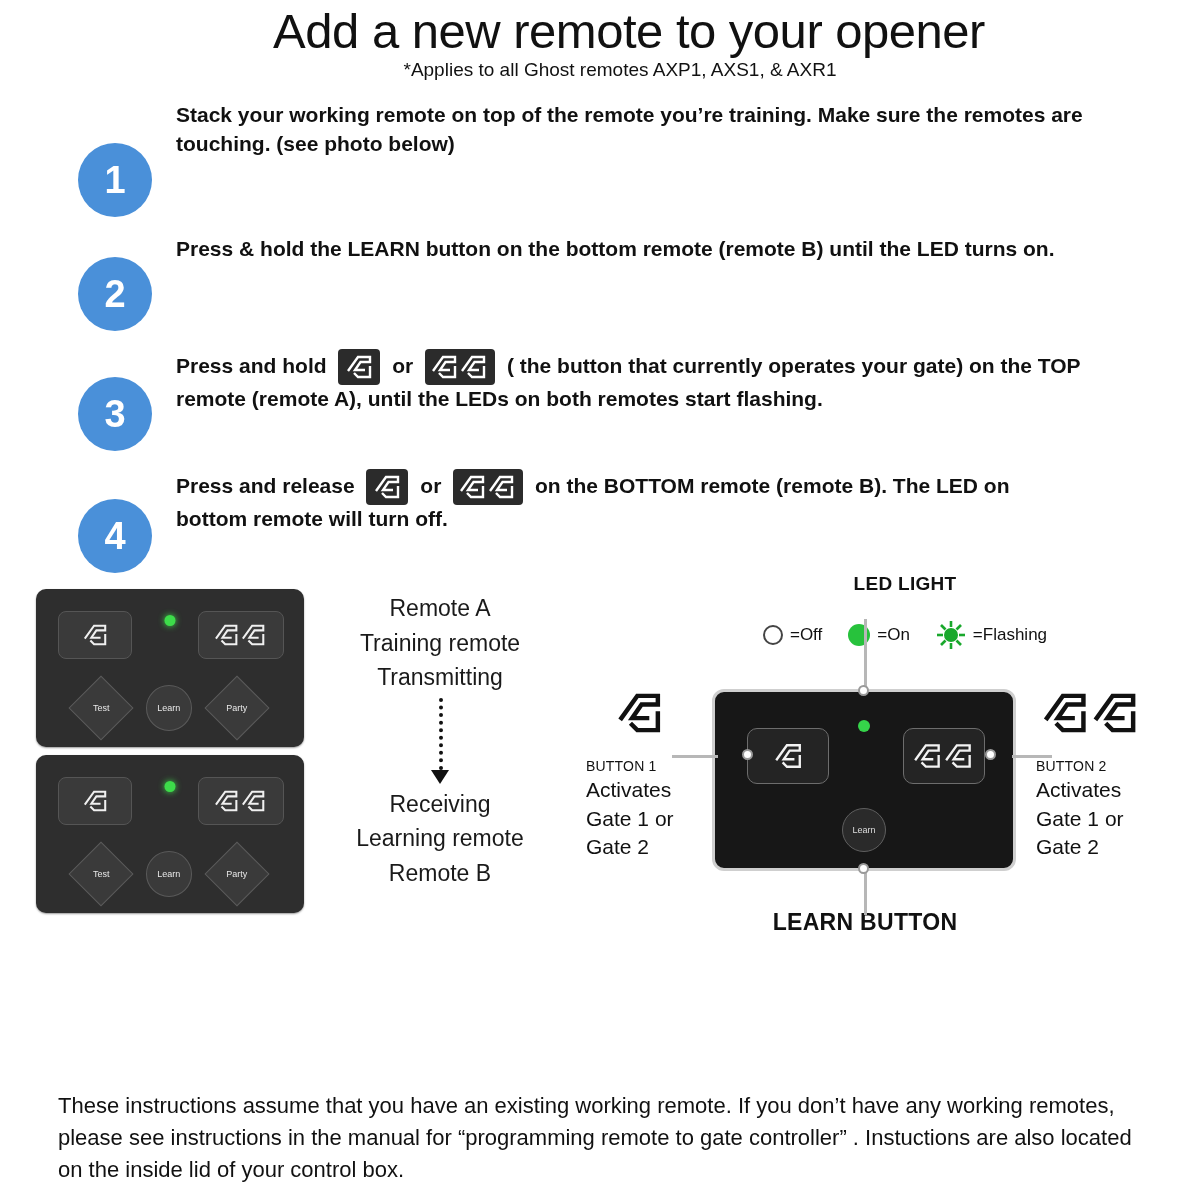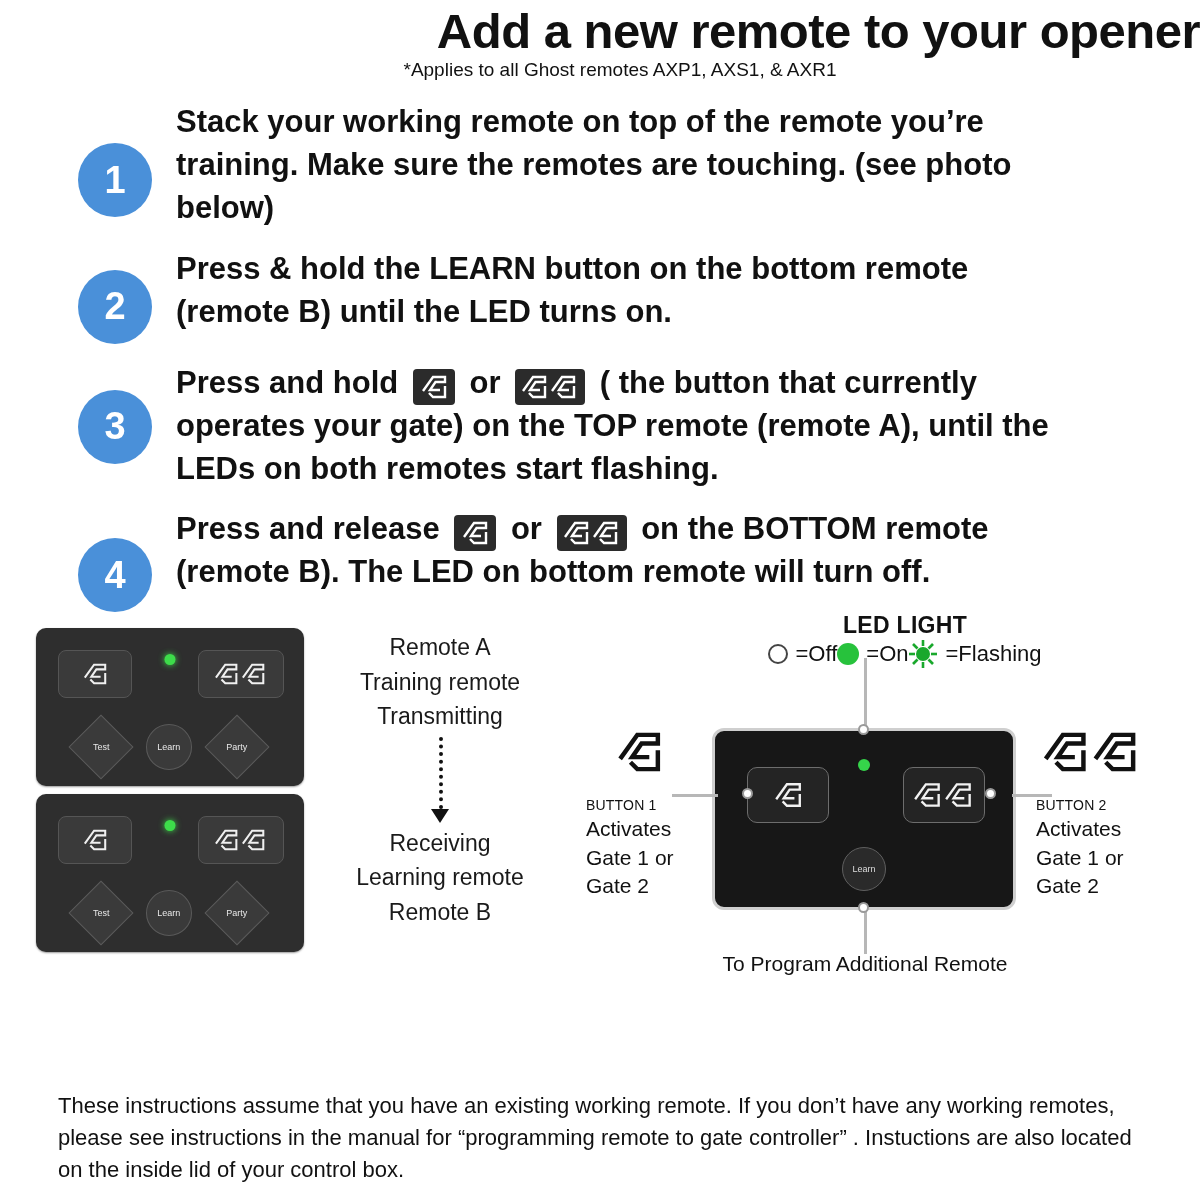--- a/index.html
+++ b/index.html
@@ -11,23 +11,23 @@
     font-family: "Liberation Sans", sans-serif;
     color: #111111;
     overflow: hidden;
     position: relative;
   }
 
   
   .header { padding: 6px 0 0 0; }
   .title {
     font-size: 49px;
-    font-weight: bold;
+    font-weight: normal;
     letter-spacing: -0.5px;
-    text-align: right;
+    text-align: center;
     padding-left: 58px;
     line-height: 1.05;
   }
   .subtitle {
     font-size: 19px;
     text-align: center;
     padding-left: 40px;
     margin-top: 2px;
     font-family: "Liberation Sans", sans-serif;
   }
@@ -40,21 +40,21 @@
     background: #4a90d9;
     color: #ffffff;
     font-size: 38px;
     font-weight: bold;
     display: flex; align-items: center; justify-content: center;
     flex: 0 0 74px;
     margin-left: 78px;
   }
   .step-text {
     margin-left: 24px;
-    font-size: 31px;
+    font-size: 21px;
     font-weight: bold;
     line-height: 1.38;
     padding-top: 2px;
     max-width: 910px;
   }
   .step1 .badge { margin-top: 44px; }
   .step2 .badge { margin-top: 24px; }
   .step3 .badge { margin-top: 30px; }
   .step4 .badge { margin-top: 32px; }
 
@@ -159,26 +159,27 @@
   }
 
   
   .legend {
     position: absolute;
     left: 645px; top: -16px;
     width: 520px;
     text-align: center;
   }
   .legend-title {
-    font-size: 23px; font-weight: bold; letter-spacing: 0.3px;
+    font-size: 19px; font-weight: bold; letter-spacing: 0.3px;
   }
   .legend-row {
-    margin-top: 0;
-    display: flex; align-items: center; justify-content: center;
-    font-size: 22px;
+    margin-top: 25px;
+    display: flex; align-items: center; justify-content: center;
+    gap: 26px;
+    font-size: 17px;
   }
   .legend-item { display: flex; align-items: center; gap: 7px; }
   .led-off {
     width: 20px; height: 20px; border-radius: 50%;
     border: 2px solid #444; background: #fff;
   }
   .led-on {
     width: 22px; height: 22px; border-radius: 50%;
     background: #27c23c;
   }
@@ -501,18 +502,18 @@
   </div>
 
   <div class="side-label lbl-b2">
     <div class="hd">BUTTON 2</div>
     <div>Activates</div>
     <div>Gate 1 or</div>
     <div>Gate 2</div>
   </div>
 
   <div class="learn-caption">
-    <div class="sub">To Program Additional Remote</div>
+    <div class="hd">LEARN BUTTON</div>
   </div>
 
 </div>
 
 <div class="footer">These instructions assume that you have an existing working remote. If you don’t have any working remotes, please see instructions in the manual for “programming remote to gate controller” . Instuctions are also located on the inside lid of your control box.</div>
 
 </body></html>

